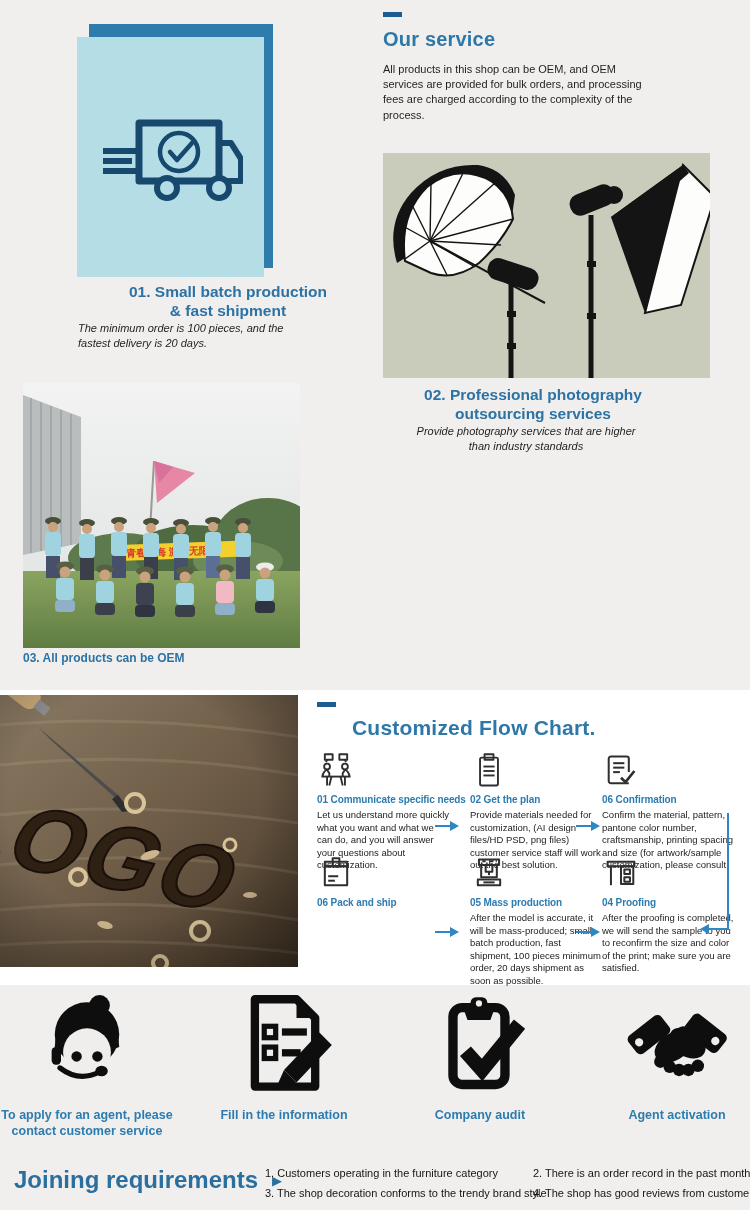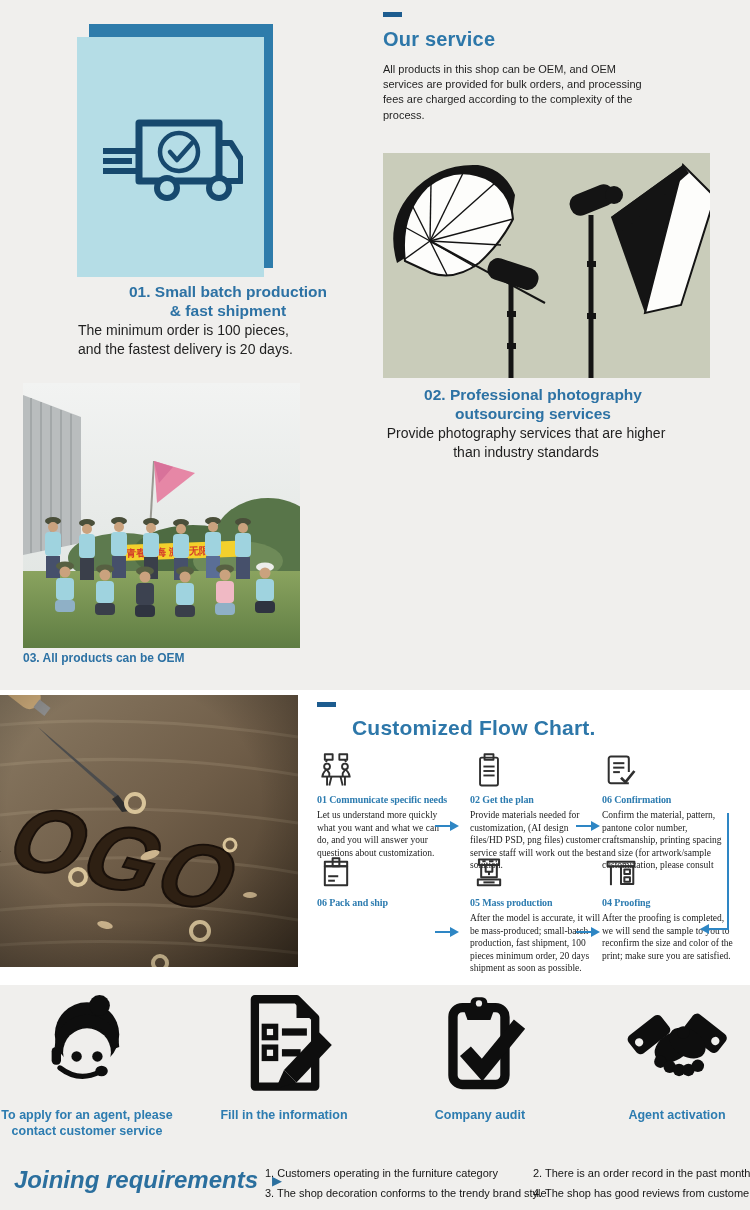--- a/index.html
+++ b/index.html
@@ -6,44 +6,44 @@
   body{width:750px;height:1210px;position:relative;background:#f0efed;
        font-family:"Liberation Sans", sans-serif;color:#1c1c1c;overflow:hidden;}
   .abs{position:absolute;}
   .pre{white-space:pre-line;text-align:center;}
   
   .dash{width:19px;height:5px;background:#1d5c8f;}
   .big-title{font-size:20px;font-weight:bold;color:#2d77a9;letter-spacing:.2px;}
   .flow-title{font-size:21px;font-weight:bold;color:#2d77a9;letter-spacing:.2px;margin-left:35px;}
   .feature-title{font-size:15.5px;font-weight:bold;color:#2d72a4;line-height:1.22;}
   .body-text{font-size:11px;line-height:1.38;color:#1f1f1f;}
-  .small-text{font-size:14px;line-height:1.35;color:#1f1f1f;}
+  .small-text{font-size:11px;line-height:1.35;color:#1f1f1f;font-style:italic;}
   
   .card-back{left:89px;top:24px;width:184px;height:244px;background:#2e7cab;}
   .card-front{left:77px;top:37px;width:187px;height:240px;background:#b5dde6;}
   
   .studio{left:383px;top:153px;width:327px;height:225px;background:#c9ccba;}
   .teamphoto{left:23px;top:383px;width:277px;height:265px;}
   .white-band{left:0;top:690px;width:750px;height:295px;background:#ffffff;}
   .wood{left:0;top:695px;width:298px;height:272px;}
   
-  .step{position:absolute;width:133px;font-family:Liberation Serif, serif;}
+  .step{position:absolute;width:133px;}
   .step-icon{height:40px;}
   .step-label{font-size:10px;font-weight:bold;color:#2d7cb0;white-space:nowrap;letter-spacing:-.1px;margin-top:2px;}
   .step-body{font-size:9.5px;line-height:1.32;color:#222;margin-top:4px;}
   .harrow{position:absolute;}
   .vline{position:absolute;width:2px;background:#2e86c4;}
   .hline{position:absolute;height:2px;background:#2e86c4;}
   .larrowhead{position:absolute;width:0;height:0;border-top:5px solid transparent;
               border-bottom:5px solid transparent;border-right:9px solid #2e86c4;}
   
   .agent{position:absolute;width:190px;text-align:center;}
   .agent-label{font-size:12.5px;font-weight:bold;color:#2d7cb0;line-height:1.3;margin-top:6px;}
   
-  .join-title{font-size:24px;font-weight:bold;color:#2b6f9e;font-style:italic;}
+  .join-title{font-size:24px;font-weight:bold;color:#2b6f9e;}
   .join-arrow{font-size:13px;color:#2b6f9e;margin-left:14px;vertical-align:3px;}
   .join-item{position:absolute;font-size:11px;color:#151515;white-space:nowrap;}
 </style>
 </head>
 <body>
 
 <div class="abs card-back"></div>
 <div class="abs card-front">
   <svg class="abs" style="left:26px;top:68px" width="140" height="105" viewBox="0 0 140 105">
     <g stroke="#17496e" fill="none" stroke-linejoin="round" stroke-linecap="square">

